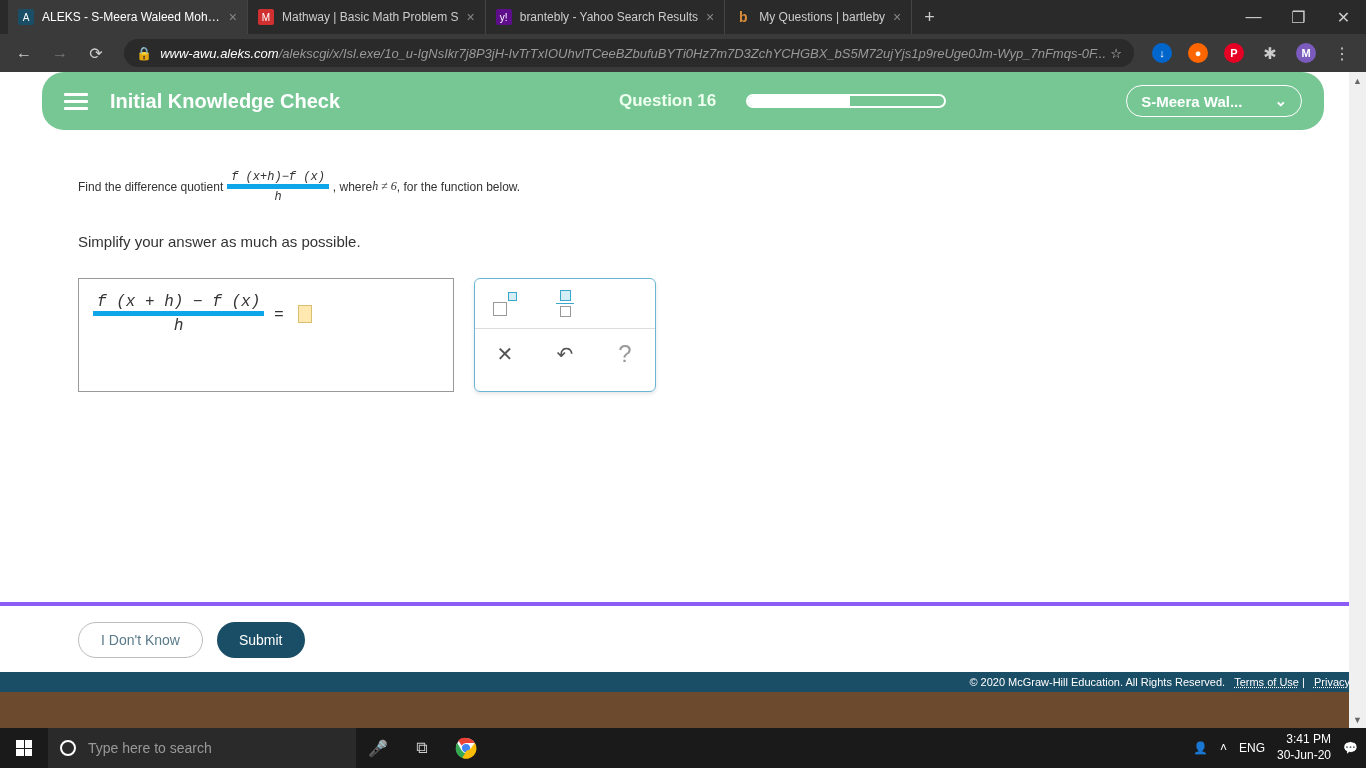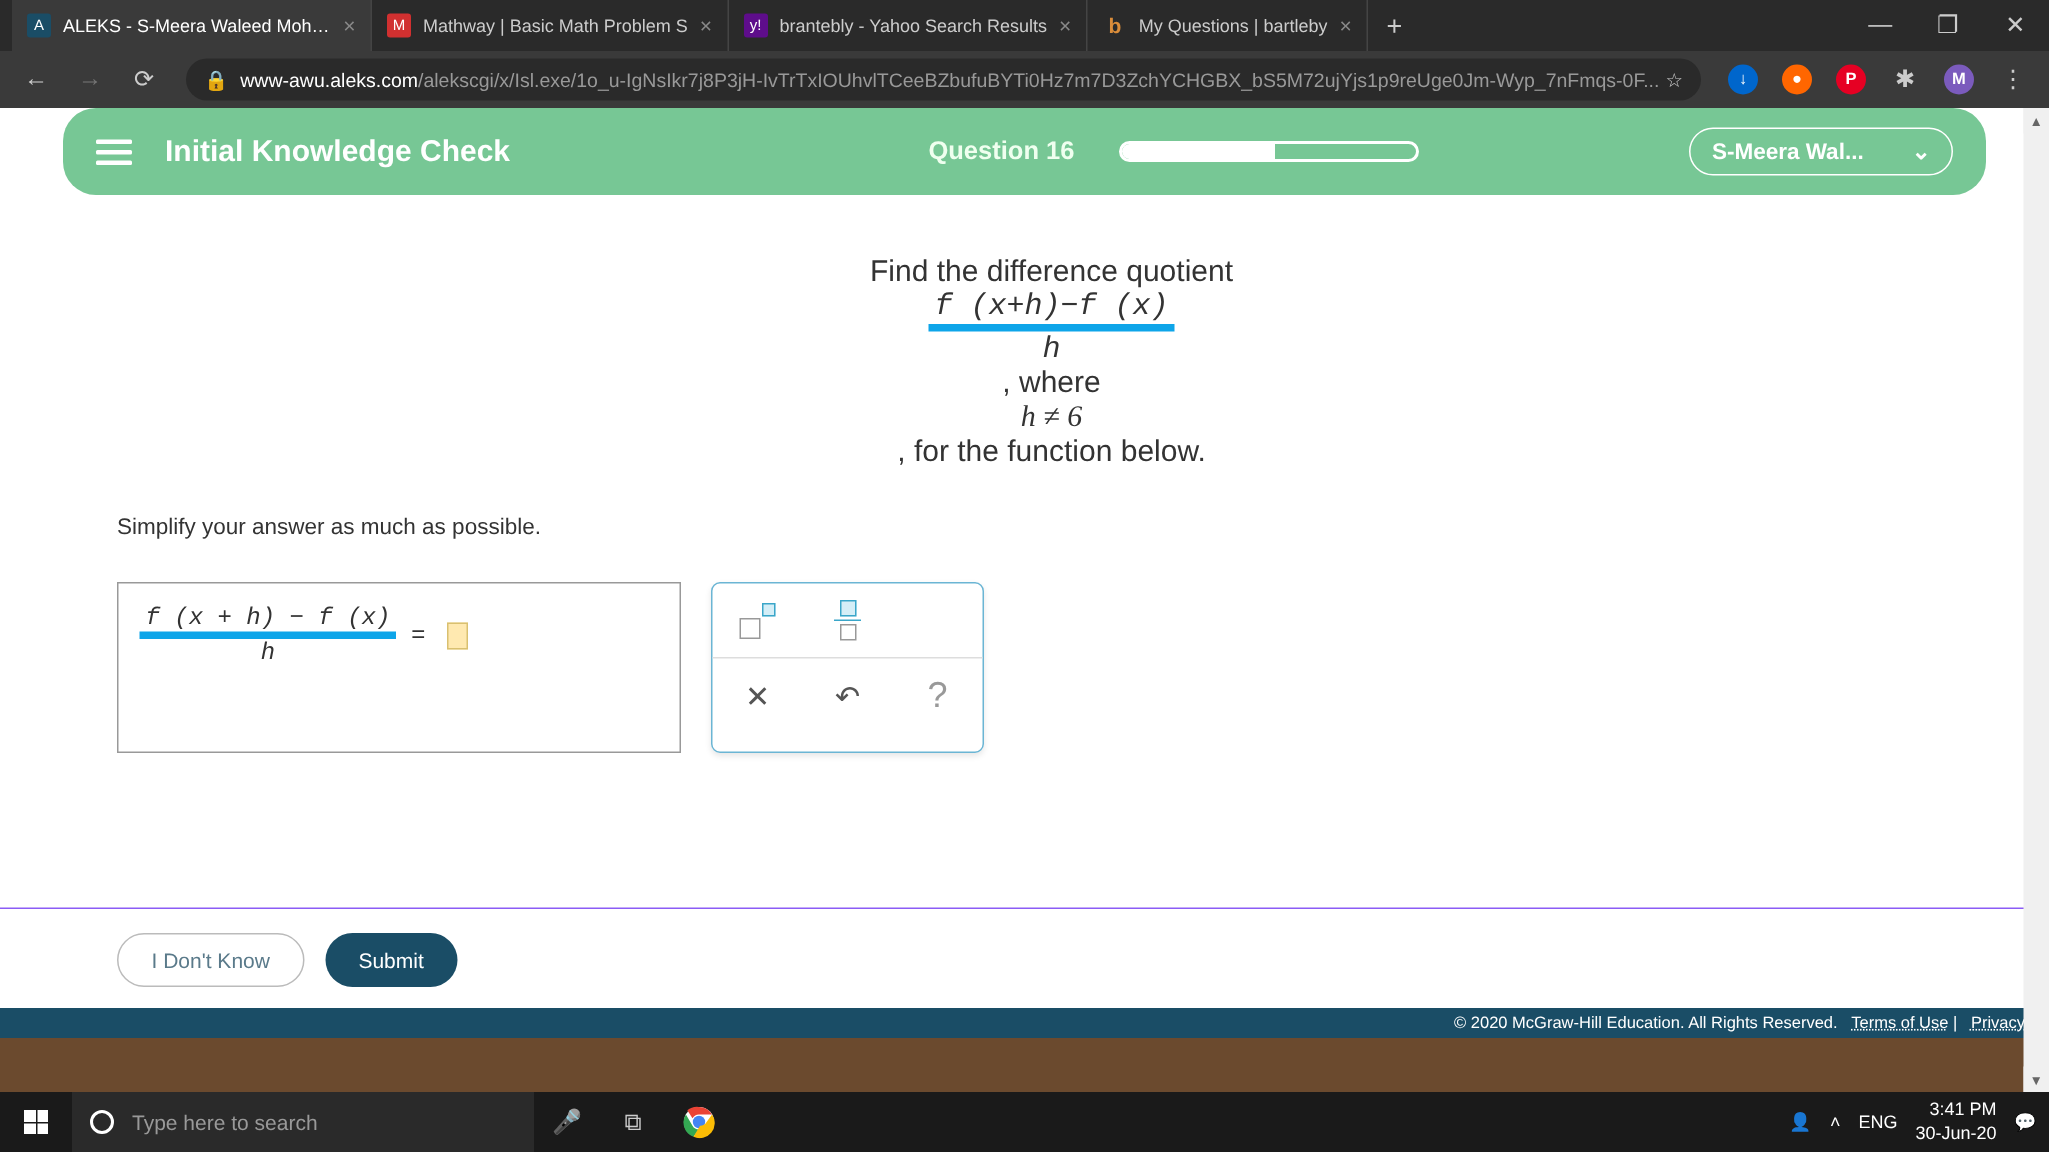--- a/index.html
+++ b/index.html
@@ -13,39 +13,39 @@
 .tab-favicon { width: 16px; height: 16px; margin-right: 8px; display: inline-flex; align-items: center; justify-content: center; font-size: 10px; border-radius: 2px; }
 .tab-title { white-space: nowrap; overflow: hidden; text-overflow: ellipsis; flex: 1; }
 .tab-close { margin-left: 8px; color: #888; font-size: 14px; }
 .tab-add { color: #ccc; padding: 0 12px; font-size: 18px; }
 .window-controls { margin-left: auto; display: flex; color: #ccc; }
 .window-btn { width: 45px; height: 34px; display: flex; align-items: center; justify-content: center; }
 
 .url-bar { display: flex; align-items: center; height: 38px; background: #3a3a3a; padding: 0 8px; gap: 4px; }
 .nav-btn { width: 32px; height: 32px; display: flex; align-items: center; justify-content: center; color: #ccc; }
 .url-field { flex: 1; background: #2a2a2a; border-radius: 16px; height: 28px; display: flex; align-items: center; padding: 0 12px; color: #ccc; font-size: 13px; margin: 0 8px; }
-.url-text { color: #999; white-space: nowrap; overflow: hidden; }
+.url-text { color: #999; white-space: nowrap; overflow: hidden; font-style: italic; }
 .url-domain { color: #fff; }
 .toolbar-icon { width: 28px; height: 28px; display: flex; align-items: center; justify-content: center; color: #ccc; margin: 0 2px; }
 .ext-badge { width: 20px; height: 20px; border-radius: 50%; display: flex; align-items: center; justify-content: center; font-size: 11px; font-weight: bold; }
 
 
 .page-content { height: 656px; overflow-y: auto; background: #fff; position: relative; }
 .aleks-header { background: #77c795; height: 58px; display: flex; align-items: center; padding: 0 22px; color: #fff; margin: 0 42px; border-radius: 22px; }
 .hamburger { width: 24px; margin-right: 22px; }
 .hamburger div { height: 3px; background: #fff; margin: 4px 0; border-radius: 1px; }
 .header-title { font-size: 20px; font-weight: bold; }
 .question-label { margin-left: auto; margin-right: 30px; font-size: 17px; font-weight: bold; color: #efffef; }
 .progress-track { width: 200px; height: 14px; border: 2px solid #fff; border-radius: 8px; margin-right: 180px; }
 .progress-fill { height: 100%; width: 52%; background: #fff; border-radius: 6px 0 0 6px; }
 .user-pill { border: 1.5px solid #fff; border-radius: 20px; padding: 6px 14px; display: flex; align-items: center; font-size: 15px; font-weight: bold; gap: 24px; }
 .user-chevron { margin-left: 8px; }
 
 .problem-area { padding: 40px 42px 20px 78px; color: #333; }
-.prompt-line { display: flex; align-items: center; font-size: 20px; margin-bottom: 30px; flex-direction: column; }
+.prompt-line { display: flex; align-items: center; font-size: 12px; margin-bottom: 30px; }
 .frac { display: inline-flex; flex-direction: column; align-items: center; margin: 0 4px; font-style: italic; font-family: 'Times New Roman', serif; }
 .frac-num { border-bottom: 5px solid #0ea5e9; padding: 0 4px; font-family: Liberation Mono, monospace; }
 .frac-den { padding: 0 4px; }
 .func-def { font-family: 'Times New Roman', serif; font-style: italic; font-size: 18px; margin-left: 36px; margin-bottom: 30px; }
 .simplify-text { font-size: 15px; margin-bottom: 28px; }
 
 .work-row { display: flex; gap: 20px; }
 .answer-box { border: 1px solid #999; width: 376px; height: 114px; padding: 14px 10px; }
 .answer-expr { display: flex; align-items: center; font-family: 'Times New Roman', serif; font-style: italic; font-size: 16px; }
 .input-blank { width: 14px; height: 18px; background: #ffe9b0; border: 1px solid #d9c070; margin-left: 8px; }
@@ -54,21 +54,21 @@
 .tool-row { display: flex; height: 50px; align-items: center; justify-content: space-around; }
 .tool-row:first-child { border-bottom: 1px solid #ddd; }
 .tool-btn { width: 36px; height: 36px; display: flex; align-items: center; justify-content: center; font-size: 20px; color: #555; }
 .exp-icon { position: relative; width: 24px; height: 24px; }
 .exp-base { position: absolute; bottom: 0; left: 0; width: 14px; height: 14px; border: 1.5px solid #999; }
 .exp-sup { position: absolute; top: 0; right: 0; width: 9px; height: 9px; border: 1.5px solid #3aa6c9; background: #d4eef7; }
 .frac-icon { display: flex; flex-direction: column; align-items: center; }
 .frac-icon-box { width: 11px; height: 11px; border: 1.5px solid #3aa6c9; background: #d4eef7; }
 .frac-icon-line { width: 18px; height: 1.5px; background: #3aa6c9; margin: 2px 0; }
 
-.footer-bar { position: absolute; bottom: 54px; left: 0; right: 0; padding: 16px 78px; display: flex; gap: 14px; border-top: 1px solid #8b5cf6; background: #fff; margin-top: 10px; }
+.footer-bar { position: absolute; bottom: 54px; left: 0; right: 0; padding: 16px 78px; display: flex; gap: 14px; border-top: 4px solid #8b5cf6; background: #fff; margin-top: 10px; }
 .btn-secondary { border: 1.5px solid #bbb; background: #fff; color: #5a7a8a; padding: 9px 22px; border-radius: 20px; font-size: 14px; }
 .btn-primary { background: #1a4d66; color: #fff; padding: 9px 22px; border-radius: 20px; font-size: 14px; border: none; }
 
 .copyright-bar { position: absolute; bottom: 36px; left: 0; right: 0; background: #1a4d66; color: #fff; font-size: 11px; padding: 4px 16px; text-align: right; }
 .copyright-bar a { color: #fff; text-decoration: underline dotted; margin-left: 6px; }
 
 .brown-stripe { position: absolute; bottom: 0; left: 0; right: 0; height: 36px; background: #6b4a2e; }
 
 
 .taskbar { position: absolute; bottom: 0; left: 0; right: 0; height: 40px; background: #1a1a1a; display: flex; align-items: center; color: #fff; }

